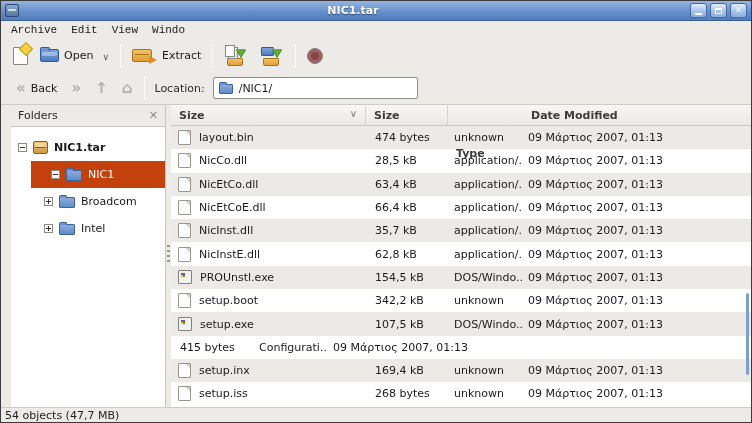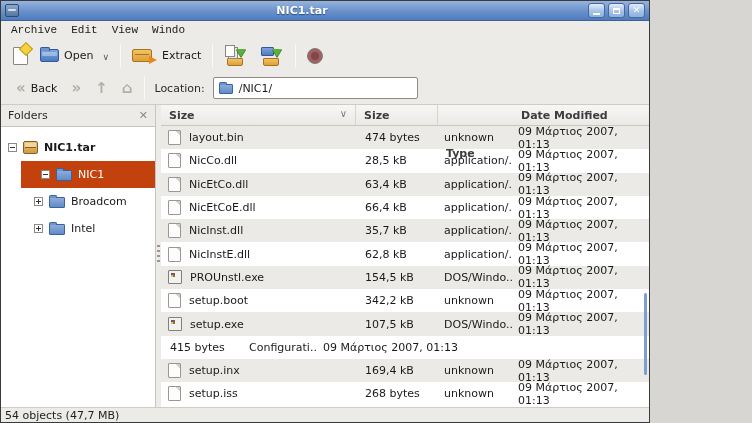--- a/index.html
+++ b/index.html
@@ -1,19 +1,19 @@
 <!DOCTYPE html>
 <html><head>
 <meta charset="utf-8">
 <style>
   * { margin:0; padding:0; box-sizing:border-box; }
   html,body { background:#d8d6d2; }
   body { font-family:"DejaVu Sans","Liberation Sans",sans-serif; }
 
-  .win { width:650px; height:423px; border:1px solid #3a3a3a; display:flex; flex-direction:column;
+  .win { width:752px; height:423px; border:1px solid #3a3a3a; display:flex; flex-direction:column;
          background:#edebe8; font-size:11px; color:#1a1a1a; position:relative; }
 
   
   .titlebar { height:20px; flex:none; background:linear-gradient(#96b4de,#6890cb 55%,#4f7cbd);
               border-bottom:1px solid #40609a; display:flex; align-items:center; padding:0 4px; }
   .appicon { width:14px; height:13px; border:1px solid #2e4a73; border-radius:2px;
              background:linear-gradient(#8ea9cd,#57779f); position:relative; flex:none; }
   .appicon::after { content:""; position:absolute; left:2px; right:2px; top:4px; height:2px; background:#d7e2f0; border-radius:1px; }
   .title { flex:1; text-align:center; color:#fff; font-weight:bold; text-shadow:0 1px 1px rgba(15,35,75,.6); }
   .winbtn { width:17px; height:15px; margin-left:3px; border:1px solid #44689c; border-radius:3px; flex:none;
@@ -61,21 +61,21 @@
 
   
   .navbar { height:32px; flex:none; display:flex; align-items:center; padding-left:8px; }
   .navbtn { display:flex; align-items:center; gap:5px; padding:3px 7px; border-radius:3px; }
   .navglyph { color:#b3afa7; font-size:15px; font-weight:bold; line-height:12px; }
   .loclabel { margin:0 8px 0 4px; color:#2a2a2a; }
   .loc-entry { width:205px; height:22px; background:#fff; border:1px solid #8e8b84; border-radius:2px;
                display:flex; align-items:center; gap:6px; padding:0 5px; }
 
   
-  .main { flex:1; display:flex; min-height:0; position:relative; border-top:1px solid #cfccc6; }
+  .main { flex:1; display:flex; min-height:0; position:relative; border-top:1px solid #cfccc6;padding-left:10px; }
 
   .sidebar { width:155px; flex:none; display:flex; flex-direction:column; background:#fff; border-right:1px solid #c8c5c0; }
   .side-header { height:22px; flex:none; background:#edebe8; border-bottom:1px solid #c8c5c0;
                  display:flex; align-items:center; padding:0 7px; }
   .side-title { flex:1; color:#2a2a2a; }
   .side-close { color:#8d8a84; font-weight:bold; font-size:11px; }
   .tree { flex:1; padding-top:7px; }
   .trow { height:27px; display:flex; align-items:center; gap:6px; }
   .trow.l0 { padding-left:7px; }
   .trow.l1 { padding-left:20px; }

